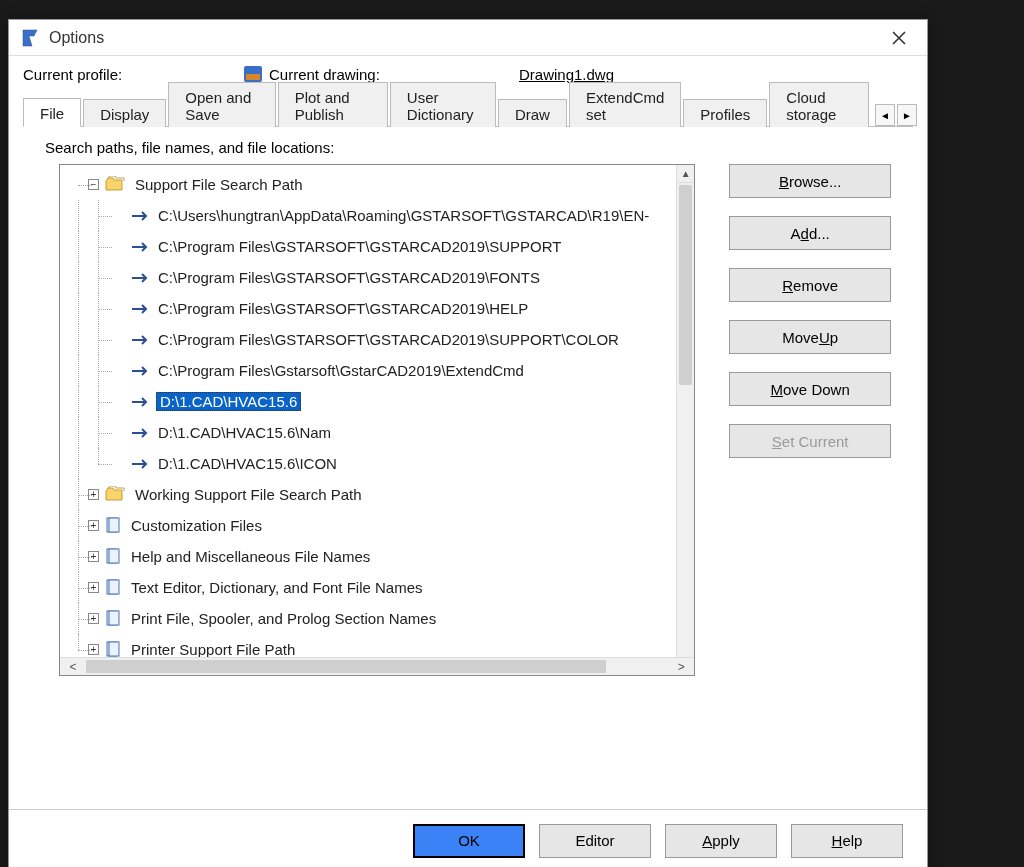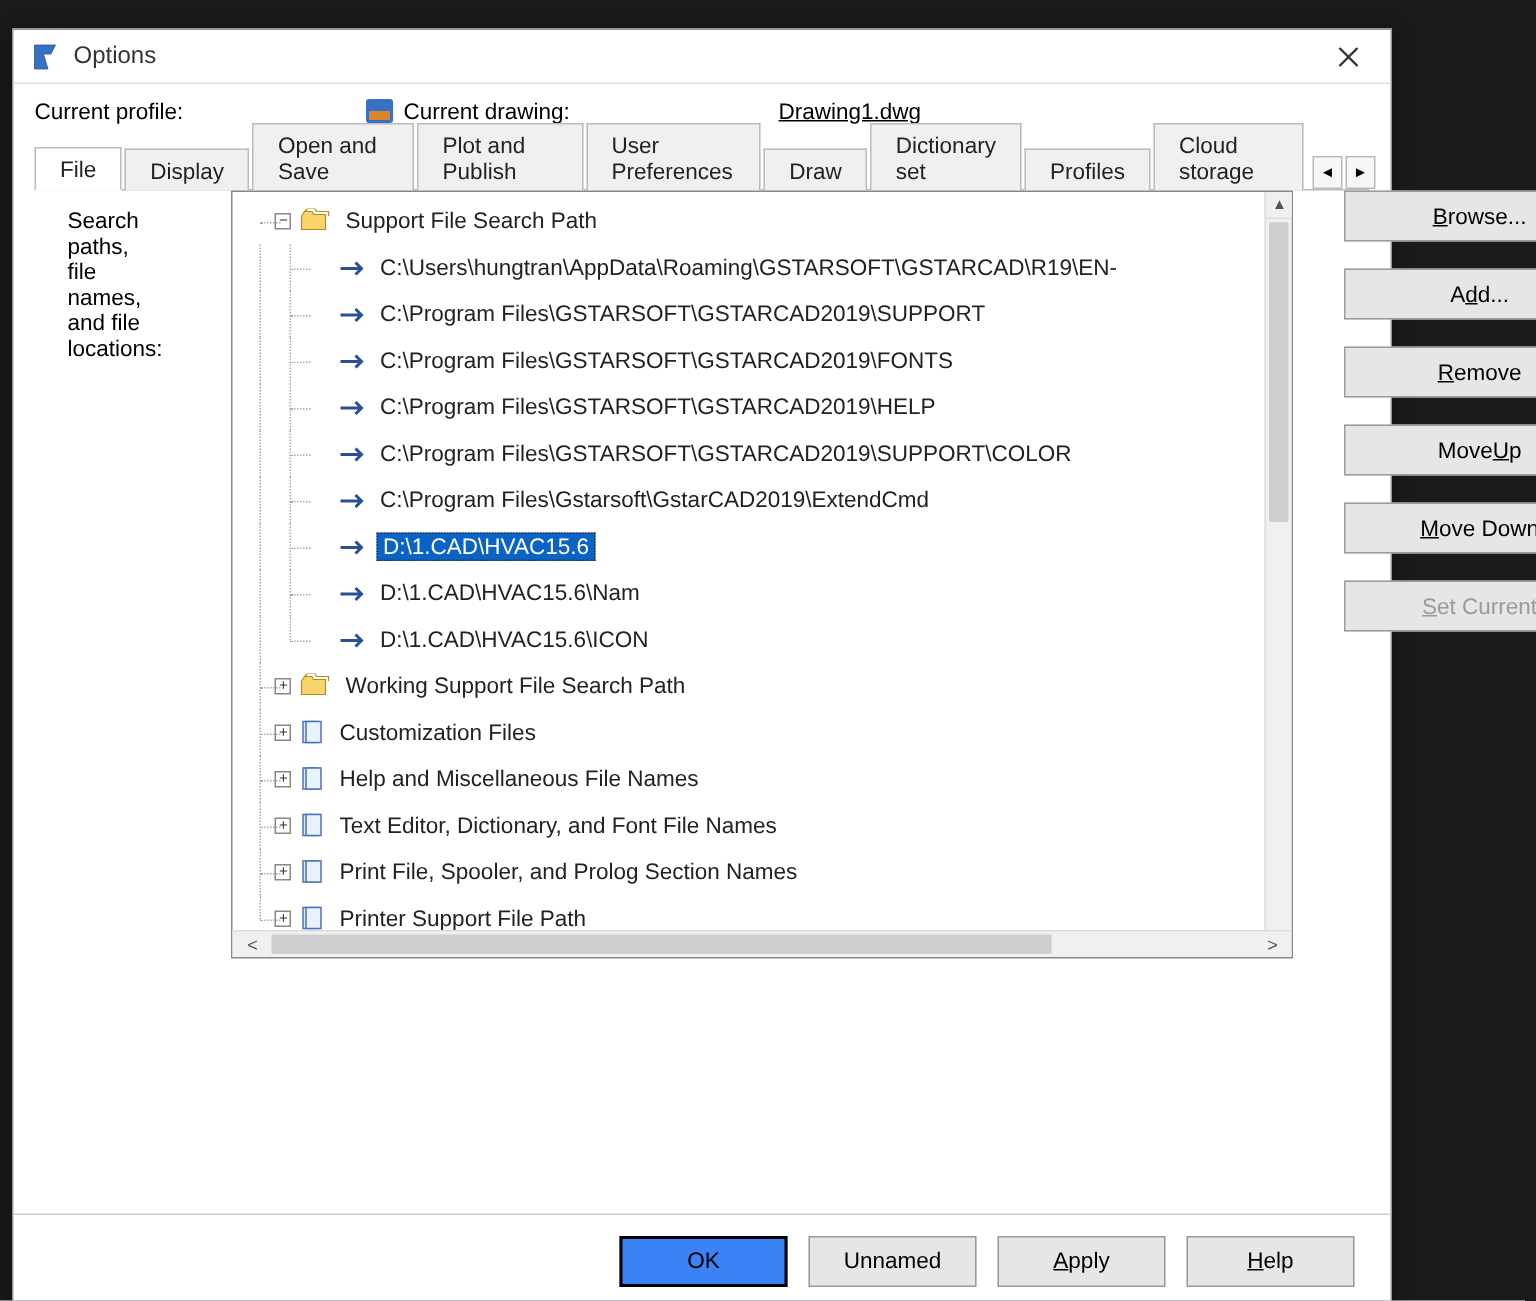--- a/index.html
+++ b/index.html
@@ -106,21 +106,21 @@
     align-items: center;
     justify-content: center;
     font-size: 10px;
     cursor: pointer;
   }
   .tab-panel {
     border-top: 1px solid #bbb;
     margin: 0 14px;
     flex: 1;
     display: flex;
-    flex-direction: row;
+    flex-direction: column;
     min-height: 0;
   }
   .panel-label {
     padding: 12px 10px 8px 22px;
     font-size: 15px;
   }
   .panel-main {
     display: flex;
     padding: 0 22px 0 36px;
     gap: 34px;
@@ -303,23 +303,23 @@
     </span>
     <span class="drawing-label">Current drawing:</span>
     <span class="drawing-value">Drawing1.dwg</span>
   </div>
 
   <div class="tabbar">
     <div class="tab active">File</div>
     <div class="tab">Display</div>
     <div class="tab">Open and Save</div>
     <div class="tab">Plot and Publish</div>
-    <div class="tab">User Preferences</div>
+    <div class="tab">User Dictionary</div>
     <div class="tab">Draw</div>
-    <div class="tab">Dictionary set</div>
+    <div class="tab">ExtendCmd set</div>
     <div class="tab">Profiles</div>
     <div class="tab">Cloud storage</div>
     <div class="tab-scroll">
       <div class="tab-scroll-btn">◄</div>
       <div class="tab-scroll-btn">►</div>
     </div>
   </div>
 
   <div class="tab-panel">
     <div class="panel-label">Search paths, file names, and file locations:</div>
@@ -590,18 +590,18 @@
         <button class="side-btn">Move <u>U</u>p</button>
         <button class="side-btn"><u>M</u>ove Down</button>
         <button class="side-btn disabled"><u>S</u>et Current</button>
       </div>
     </div>
     <div style="flex:1"></div>
   </div>
 
   <div class="bottom-bar">
     <button class="bottom-btn primary">OK</button>
-    <button class="bottom-btn">Unnamed</button>
+    <button class="bottom-btn">Editor</button>
     <button class="bottom-btn"><u>A</u>pply</button>
     <button class="bottom-btn"><u>H</u>elp</button>
   </div>
 
 </div>
 
 </body></html>

